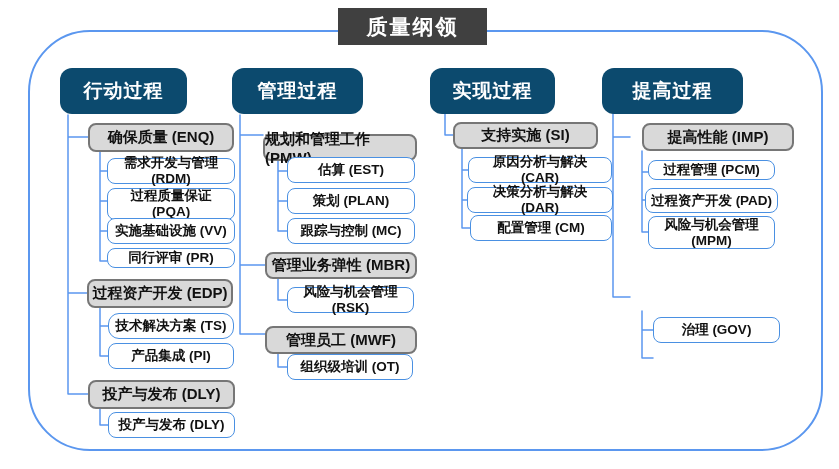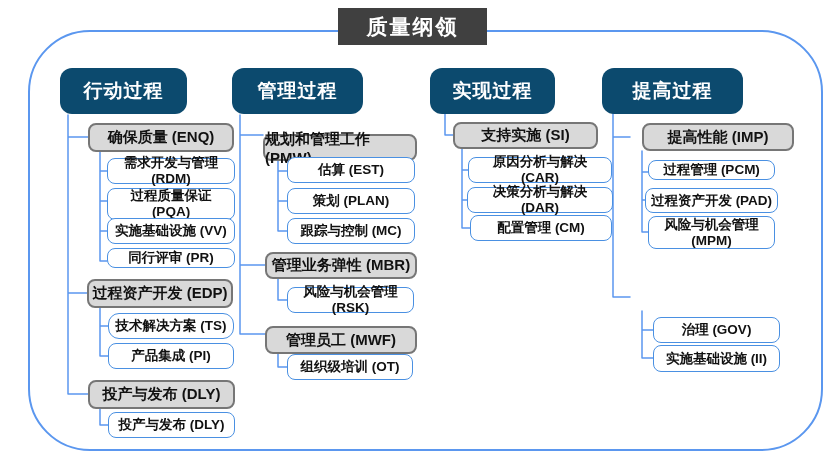--- a/index.html
+++ b/index.html
@@ -98,15 +98,14 @@
   <div class="leaf" style="left:468px;top:157px;width:144px;height:26px;">原因分析与解决 (CAR)</div>
   <div class="leaf" style="left:467px;top:187px;width:146px;height:26px;">决策分析与解决 (DAR)</div>
   <div class="leaf" style="left:470px;top:215px;width:142px;height:26px;">配置管理 (CM)</div>
 
   <div class="group" style="left:630px;top:123px;width:152px;height:28px;margin-left:12px;">提高性能 (IMP)</div>
   <div class="leaf" style="left:648px;top:160px;width:127px;height:20px;">过程管理 (PCM)</div>
   <div class="leaf" style="left:645px;top:188px;width:133px;height:25px;">过程资产开发 (PAD)</div>
   <div class="leaf" style="left:648px;top:216px;width:127px;height:33px;">风险与机会管理 (MPM)</div>
 
   <div class="leaf" style="left:653px;top:317px;width:127px;height:26px;">治理 (GOV)</div>
-  <div class="leaf" style="left:653px;top:345px;width:127px;height:27px;">实施基础设施 (II)</div>
 
 </div>
 
 </body></html>

